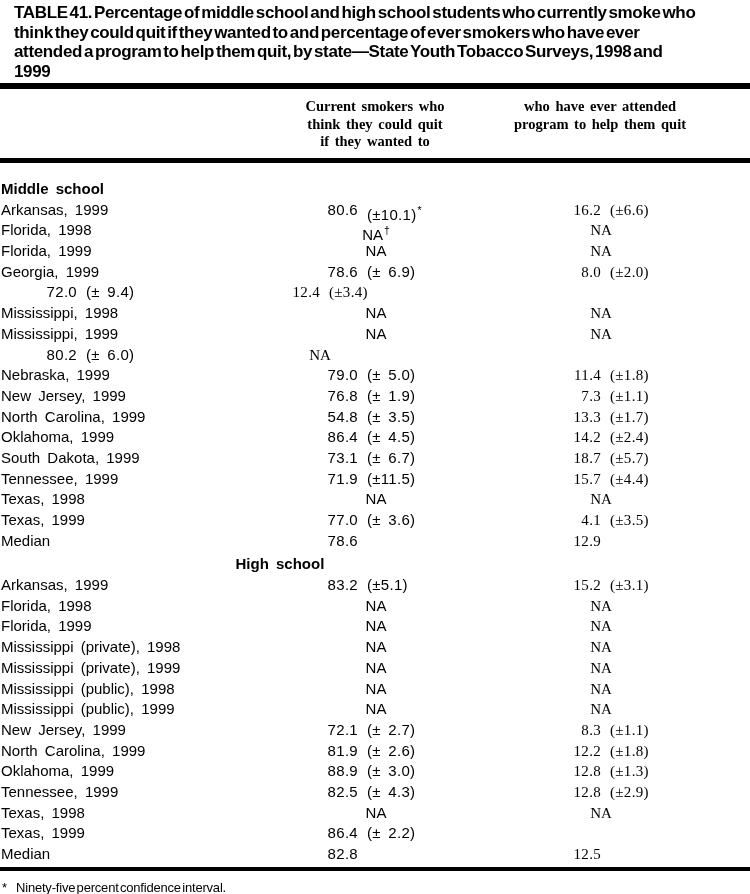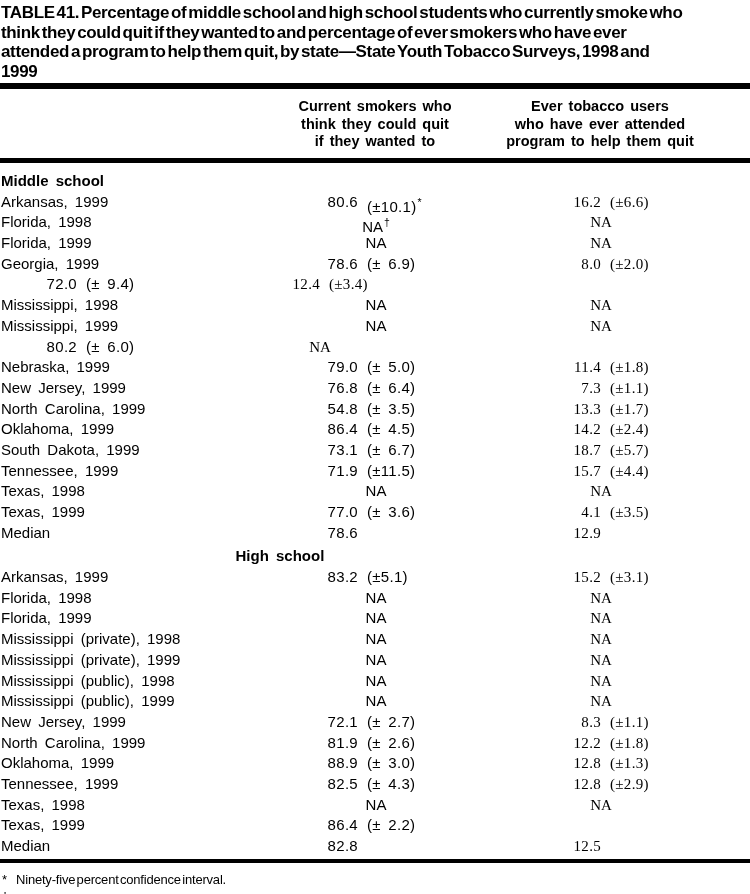--- a/index.html
+++ b/index.html
@@ -7,21 +7,21 @@
     position: relative;
     width: 750px;
     height: 894px;
     background: #ffffff;
     color: #000000;
     font-family: "Liberation Sans", "DejaVu Sans", sans-serif;
     overflow: hidden;
   }
   
   .title {
-    padding: 3px 0 0 1px;
+    padding: 3px 0 0 14px;
     font-size: 17px;
     font-weight: bold;
     line-height: 19.5px;
     letter-spacing: -0.35px;
     word-spacing: -2.5px;
   }
   .title .tline { white-space: nowrap; }
   
   .rule { background: #000000; width: 750px; }
   .rule-top { height: 6px; margin-top: 2px; }
@@ -29,27 +29,28 @@
   .rule-bottom { height: 4px; margin-top: 2px; }
   
   .colheads {
     display: flex;
     padding: 9px 8px 7px 0;
     font-size: 14.5px;
     font-weight: bold;
     line-height: 17.5px;
     word-spacing: 2px;
     height: 53px;
+    font-family: Liberation Serif, serif;
   }
   .colheads .spacer { width: 280px; }
   .colhead { width: 190px; text-align: center; }
   .colhead .hline { white-space: nowrap; }
   .colgap { width: 35px; }
   
-  .tbody { padding-top: 8px; }
+  .tbody { padding-top: 16px; }
   .row {
     display: flex;
     height: 20.7px;
     line-height: 20.7px;
     font-size: 15px;
     word-spacing: 3px;
     white-space: nowrap;
   }
   .row .label { width: 280px; padding-left: 1px; }
   .row.section .label { font-weight: bold; }
@@ -96,21 +97,20 @@
 
   <div class="colheads">
     <div class="spacer"></div>
     <div class="colhead">
       <div class="hline">Current smokers who</div>
       <div class="hline">think they could quit</div>
       <div class="hline">if they wanted to</div>
     </div>
     <div class="colgap"></div>
     <div class="colhead">
-      <div class="hline">Ever tobacco users</div>
       <div class="hline">who have ever attended</div>
       <div class="hline">program to help them quit</div>
     </div>
   </div>
 
   <div class="rule rule-mid"></div>
 
   <div class="tbody">
       <div class="row section">
         <div class="label">Middle school</div>
@@ -200,21 +200,21 @@
         </div>
         <div class="cell c2">
           <div class="val">11.4</div>
           <div class="ci">(±1.8)</div>
         </div>
       </div>
       <div class="row">
         <div class="label">New Jersey, 1999</div>
         <div class="cell c1">
           <div class="val">76.8</div>
-          <div class="ci">(± 6.4)</div>
+          <div class="ci">(± 1.9)</div>
         </div>
         <div class="cell c2">
           <div class="val">7.3</div>
           <div class="ci">(±1.1)</div>
         </div>
       </div>
       <div class="row">
         <div class="label">North Carolina, 1999</div>
         <div class="cell c1">
           <div class="val">54.8</div>

